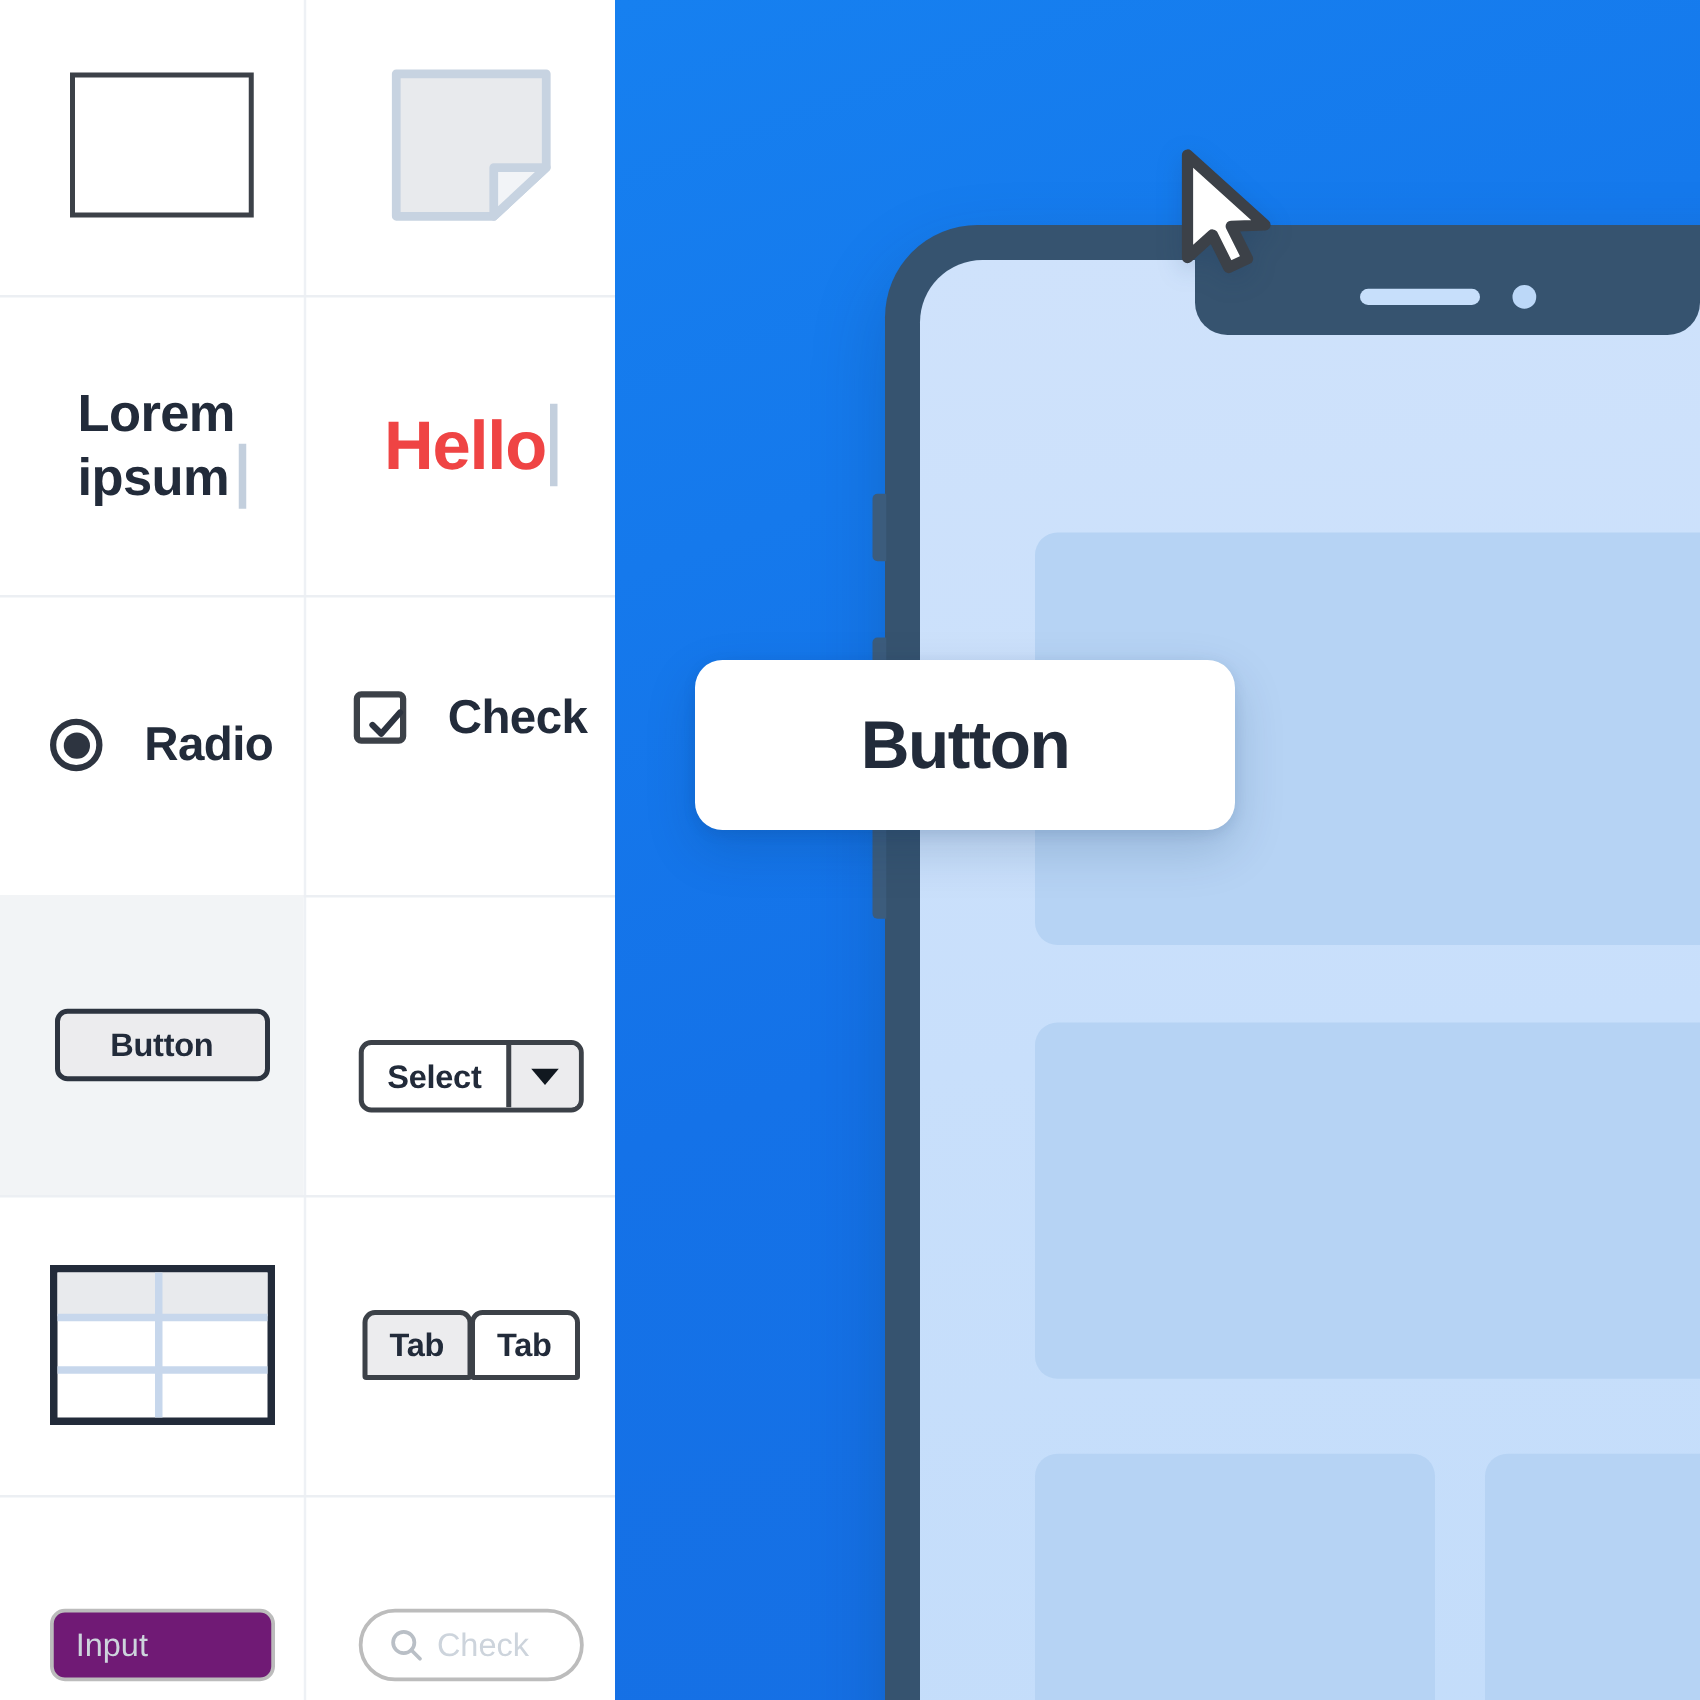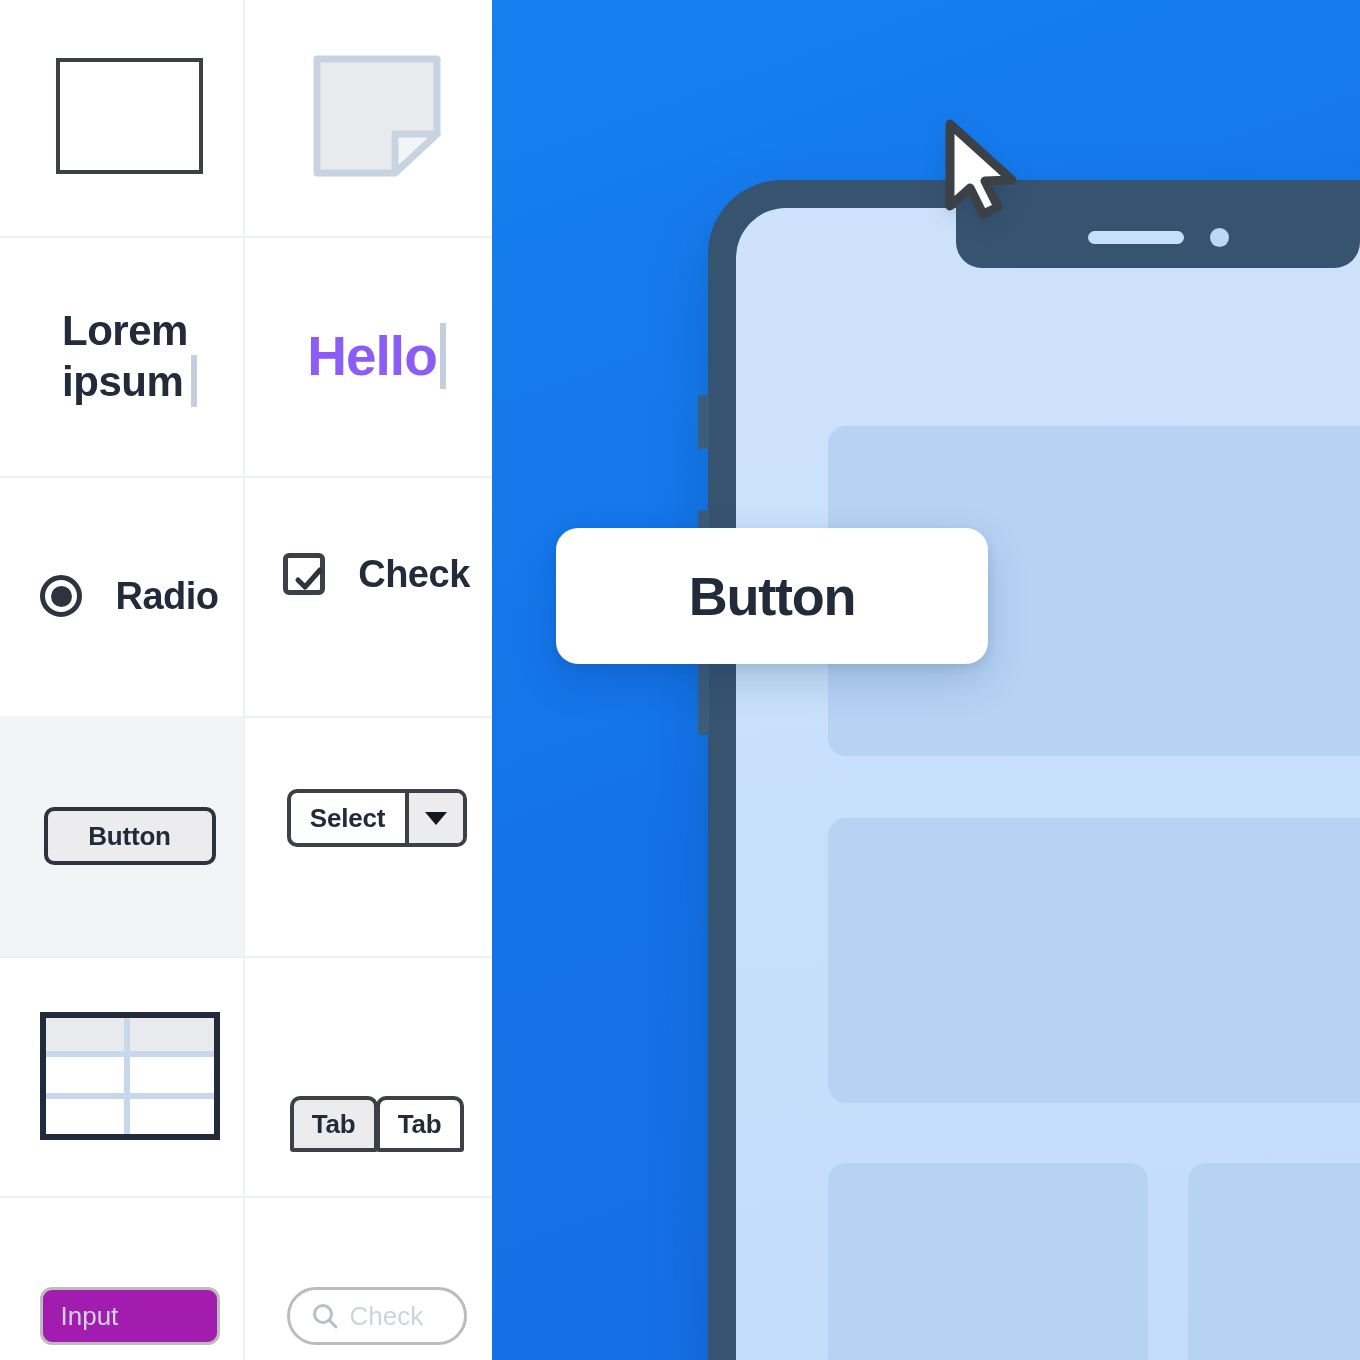--- a/index.html
+++ b/index.html
@@ -80,21 +80,21 @@
     line-height: 1.22;
     text-align: left;
     letter-spacing: -0.5px;
     display: flex;
     align-items: flex-end;
   }
   .text-lorem .lines { white-space: pre-line; }
   .text-hello {
     font-size: 55px;
     font-weight: 700;
-    color: #8b5cf6;
+    color: #ef4444;
     letter-spacing: -1px;
     display: flex;
     align-items: center;
   }
   .caret {
     display: inline-block;
     width: 6px;
     background: #c3cfdd;
     margin-left: 3px;
   }
@@ -196,21 +196,21 @@
 
   
   .palette-input {
     width: 180px; height: 58px;
     border: 3px solid #bcbcbc;
     border-radius: 12px;
     box-sizing: border-box;
     display: flex; align-items: center;
     padding-left: 18px;
     font-size: 26px; color: #cdd4dc; font-weight: 400;
-    background: #a21caf;
+    background: #701a75;
   }
   .palette-search {
     width: 180px; height: 58px;
     border: 3px solid #bcbcbc;
     border-radius: 100px;
     box-sizing: border-box;
     display: flex; align-items: center;
     gap: 10px;
     padding-left: 20px;
     font-size: 26px; color: #cdd4dc; font-weight: 400;
@@ -379,39 +379,39 @@
         </span>
         <span>Check</span>
       </div>
     </div>
 
     <div class="cell col0 highlight" style="top:716px;height:240px">
       <div class="palette-button">
         <span>Button</span>
       </div>
     </div>
-    <div class="cell col1" style="top:716px;height:204px">
+    <div class="cell col1" style="top:759px;height:204px">
       <div class="palette-select">
         <span class="lbl">Select</span>
         <span class="arrow">
             <span class="tri-down"></span>
           </span>
       </div>
     </div>
 
     <div class="cell col0" style="top:956px;height:240px">
       <svg class="table-icon" viewBox="0 0 180 128">
         <rect x="3" y="3" width="174" height="122" fill="#ffffff" stroke="#222b3a" stroke-width="6"></rect>
         <rect x="6" y="6" width="168" height="35" fill="#e8eaed"></rect>
         <line x1="6" y1="42" x2="174" y2="42" stroke="#c7d7ec" stroke-width="6"></line>
         <line x1="6" y1="84" x2="174" y2="84" stroke="#c7d7ec" stroke-width="6"></line>
         <line x1="87" y1="6" x2="87" y2="122" stroke="#c7d7ec" stroke-width="6"></line>
       </svg>
     </div>
-    <div class="cell col1" style="top:1004px;height:240px">
+    <div class="cell col1" style="top:956px;height:240px">
       <div class="tabs">
         <div class="tab active">
             <span>Tab</span>
           </div>
         <div class="tab">
             <span>Tab</span>
           </div>
       </div>
     </div>
 

